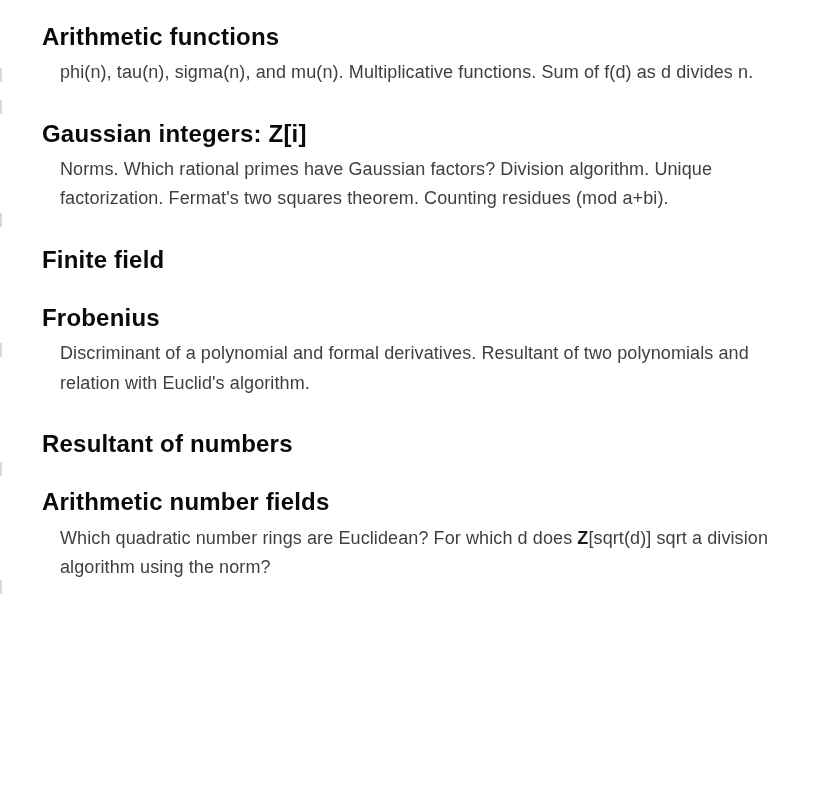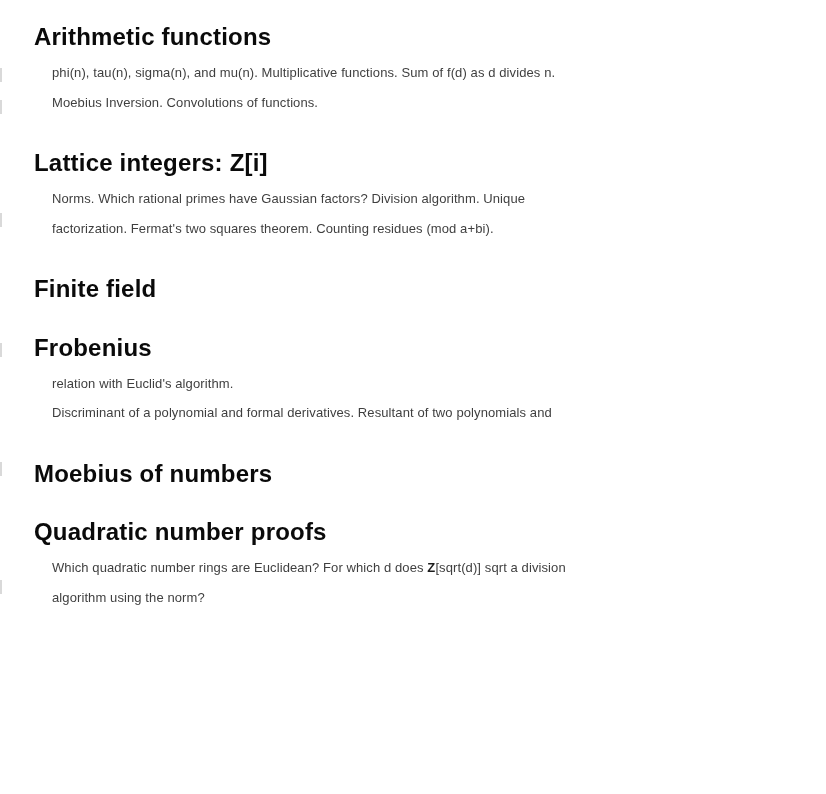--- a/index.html
+++ b/index.html
@@ -16,35 +16,35 @@
   }
   .page {
     box-sizing: border-box;
     width: 826px;
     height: 794px;
     padding: 24px 34px 0 30px;
     background: #ffffff;
     position: relative;
   }
   section.topic {
-    margin: 0 0 33px 4px;
+    margin: 0 0 33px 12px;
   }
   h2.topic-heading {
     margin: 0 0 9px 0;
     font-size: 24px;
     line-height: 1.05;
     font-weight: 700;
     letter-spacing: 0.2px;
     color: #0a0a0a;
   }
   .topic-body {
     padding-left: 18px;
   }
   .body-line {
-    font-size: 13px;
+    font-size: 18px;
     line-height: 29.5px;
     color: #3f3f3f;
     letter-spacing: 0.1px;
     white-space: nowrap;
   }
   .body-line sup {
     font-size: 0.62em;
     line-height: 0;
     position: relative;
     top: -0.45em;
@@ -64,52 +64,51 @@
 </style>
 </head>
 <body>
 
 <div class="page">
 
   <section class="topic">
     <h2 class="topic-heading">Arithmetic functions</h2>
     <div class="topic-body">
       <div class="body-line">phi(n), tau(n), sigma(n), and mu(n). Multiplicative functions. Sum of f(d) as d divides n.</div>
-      <div class="body-line">Moebius Inversion. Convolutions of functions.</div>
     </div>
   </section>
 
   <section class="topic">
-    <h2 class="topic-heading">Lattice integers: Z[i]</h2>
+    <h2 class="topic-heading">Gaussian integers: Z[i]</h2>
     <div class="topic-body">
       <div class="body-line">Norms. Which rational primes have Gaussian factors? Division algorithm. Unique</div>
       <div class="body-line">factorization. Fermat's two squares theorem. Counting residues (mod a+bi).</div>
     </div>
   </section>
 
   <section class="topic">
     <h2 class="topic-heading">Finite field</h2>
   </section>
 
   <section class="topic">
     <h2 class="topic-heading">Frobenius</h2>
     <div class="topic-body">
+      <div class="body-line">Discriminant of a polynomial and formal derivatives. Resultant of two polynomials and</div>
       <div class="body-line">relation with Euclid's algorithm.</div>
-      <div class="body-line">Discriminant of a polynomial and formal derivatives. Resultant of two polynomials and</div>
     </div>
   </section>
 
   <section class="topic">
-    <h2 class="topic-heading">Moebius of numbers</h2>
+    <h2 class="topic-heading">Resultant of numbers</h2>
     <div class="topic-body">
     </div>
   </section>
 
   <section class="topic">
-    <h2 class="topic-heading">Quadratic number proofs</h2>
+    <h2 class="topic-heading">Arithmetic number fields</h2>
     <div class="topic-body">
       <div class="body-line"><span>Which quadratic number rings are Euclidean? For which d does </span><span class="bold-symbol">Z</span><span>[sqrt(d)] sqrt a division</span></div>
       <div class="body-line">algorithm using the norm?</div>
     </div>
   </section>
 
   <div class="edge-mark" style="top:68px"></div>
   <div class="edge-mark" style="top:100px"></div>
   <div class="edge-mark" style="top:213px"></div>
   <div class="edge-mark" style="top:343px"></div>

